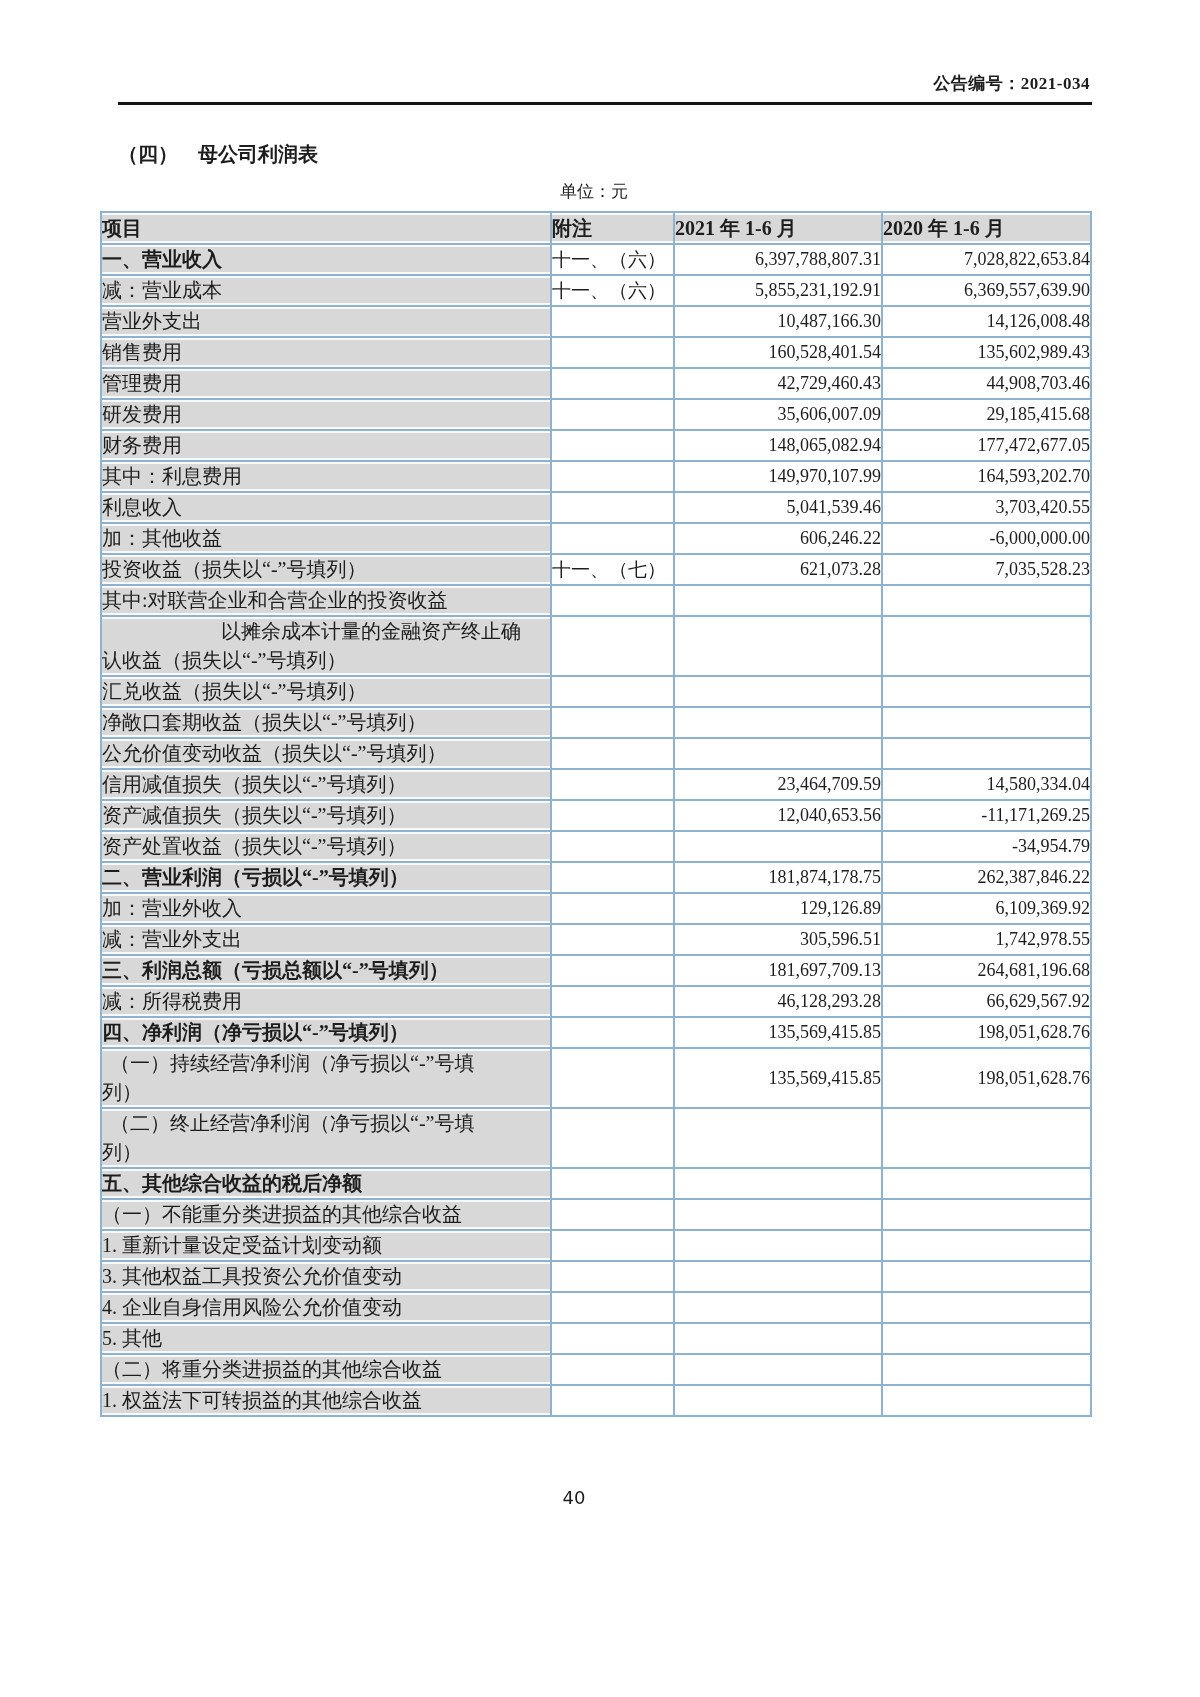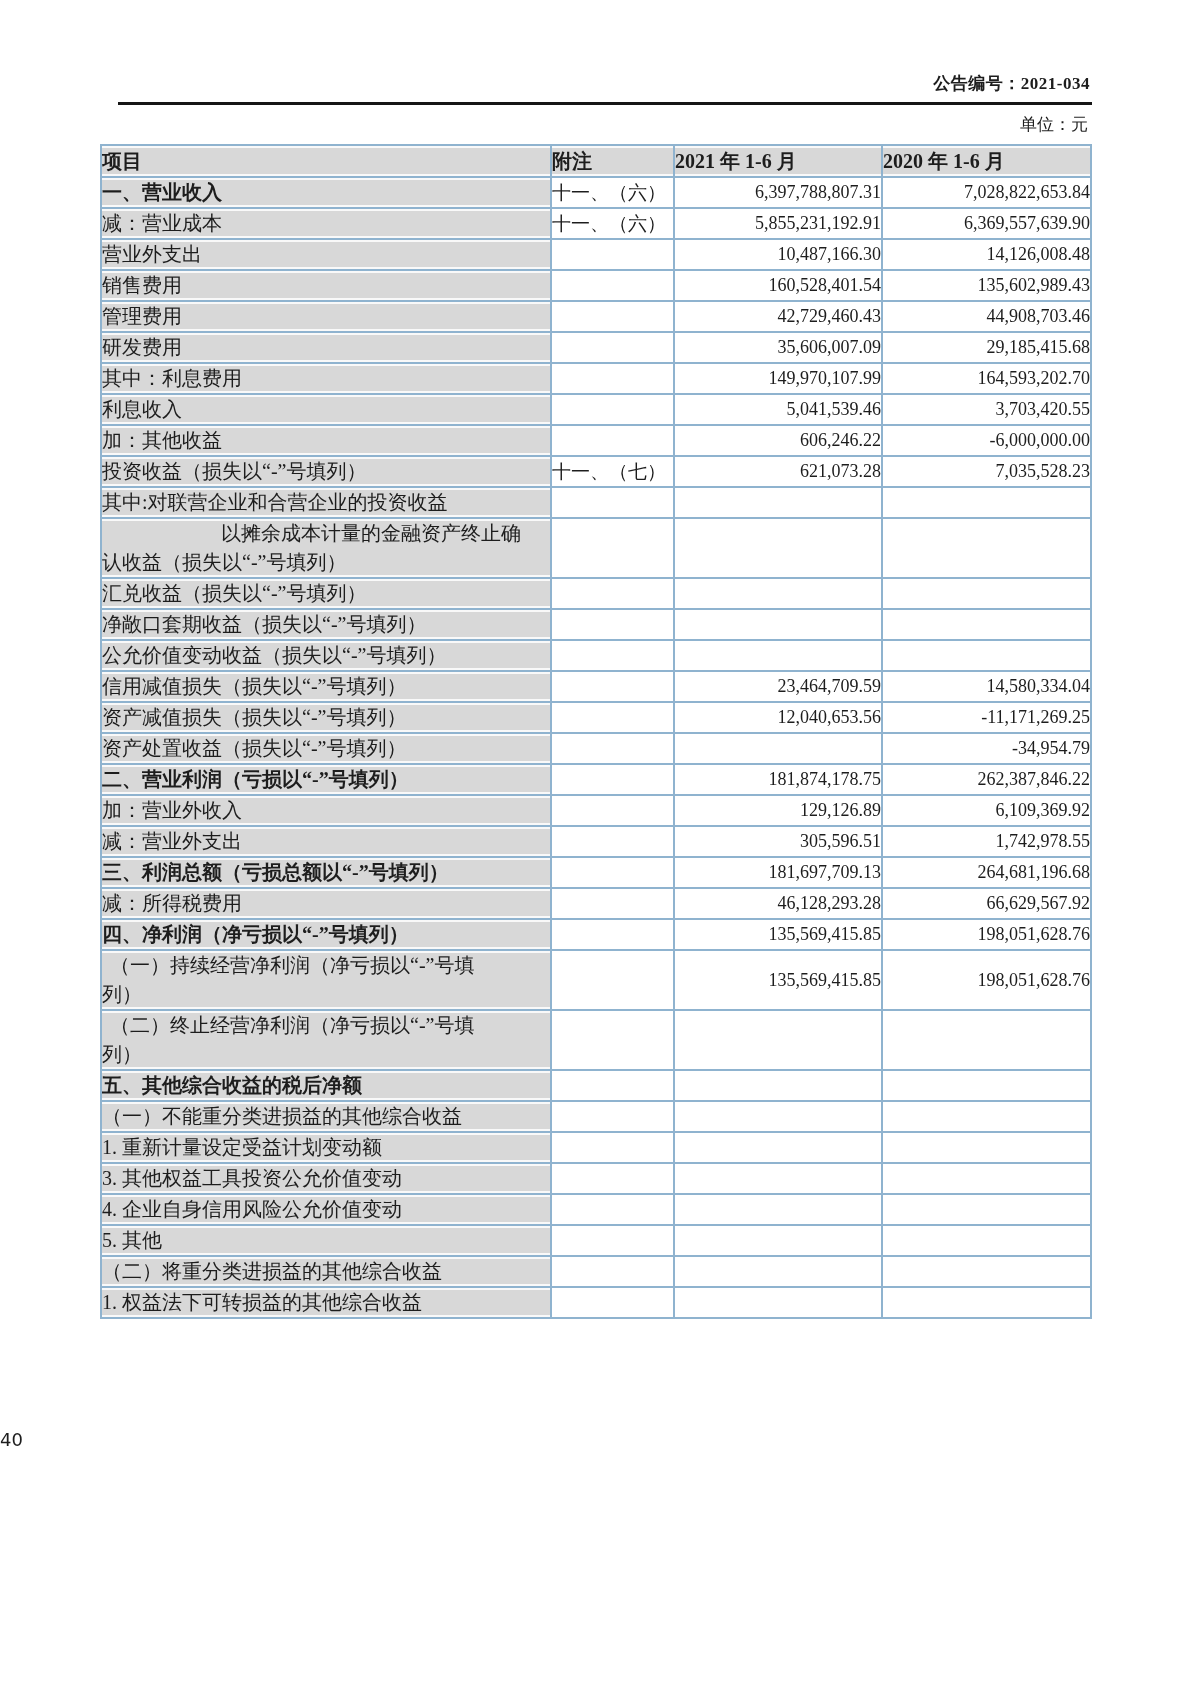--- a/index.html
+++ b/index.html
@@ -36,22 +36,22 @@
     border-top:3px solid var(--rule);
     height:0;
   }
   .section-title{
     margin-top:36px;
     padding-left:18px;
     font-size:20px;
     font-weight:bold;
   }
   .unit-label{
-    margin-top:4px;
-    text-align:right;
+    margin-top:12px;
+    text-align:center;
     font-size:17px;
     padding-right:12px;
   }
 
   table.fin{
     margin-top:8px;
     border-collapse:collapse;
     table-layout:fixed;
     width:990px;
     font-size:20px;
@@ -89,35 +89,37 @@
   .ip{padding-left:14px;}
   .i1{padding-left:68px;}
   .i2{padding-left:104px;}
   .in{padding-left:30px;}
   .ih{padding-left:4px;text-indent:119px;}
   .ipw{padding-left:4px;text-indent:8px;}
 
   tr.rowtall td{height:58px;}
 
   .page-number{
-    margin-top:110px;
+    margin-top:70px;
+    text-align:center;
     font-size:18px;
     font-family:"DejaVu Sans","Liberation Sans",sans-serif;
   }
 </style>
 </head>
 <body>
 
 <div class="sheet">
   <div class="content">
     <div class="doc-head">
       <div class="announce">公告编号：2021-034</div>
       <hr class="head-rule">
     </div>
 
+    <div class="section-title">（四）　母公司利润表</div>
 
     <div class="unit-label">单位：元</div>
 
     <table class="fin">
       <colgroup>
         <col class="c1">
           <col class="c2">
           <col class="c3">
           <col class="c4">
       </colgroup>
@@ -160,20 +162,26 @@
             <td class="c-val">42,729,460.43</td>
             <td class="c-val">44,908,703.46</td>
           </tr>
           <tr>
             <td class="c-item i1">研发费用</td>
             <td class="c-note"></td>
             <td class="c-val">35,606,007.09</td>
             <td class="c-val">29,185,415.68</td>
           </tr>
           <tr>
+            <td class="c-item i1">财务费用</td>
+            <td class="c-note"></td>
+            <td class="c-val">148,065,082.94</td>
+            <td class="c-val">177,472,677.05</td>
+          </tr>
+          <tr>
             <td class="c-item i1">其中：利息费用</td>
             <td class="c-note"></td>
             <td class="c-val">149,970,107.99</td>
             <td class="c-val">164,593,202.70</td>
           </tr>
           <tr>
             <td class="c-item i2">利息收入</td>
             <td class="c-note"></td>
             <td class="c-val">5,041,539.46</td>
             <td class="c-val">3,703,420.55</td>

